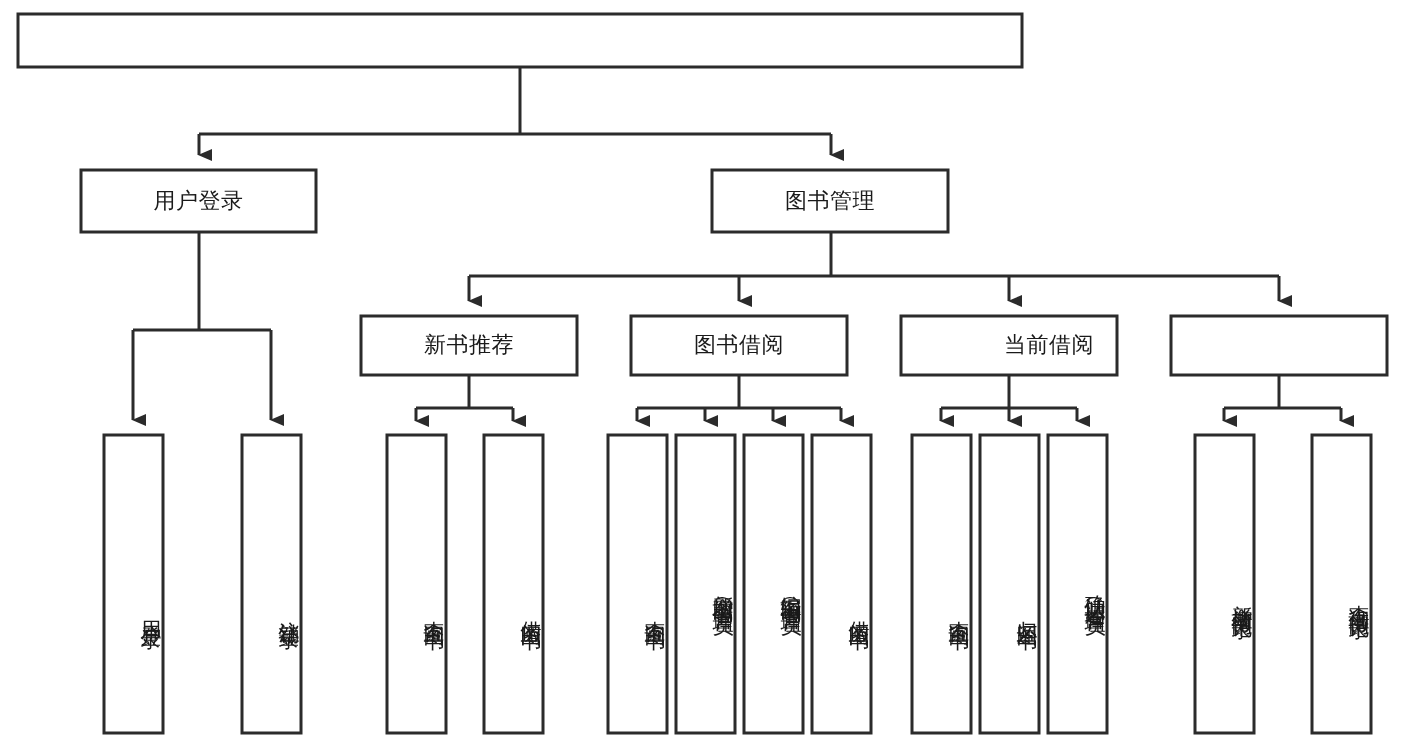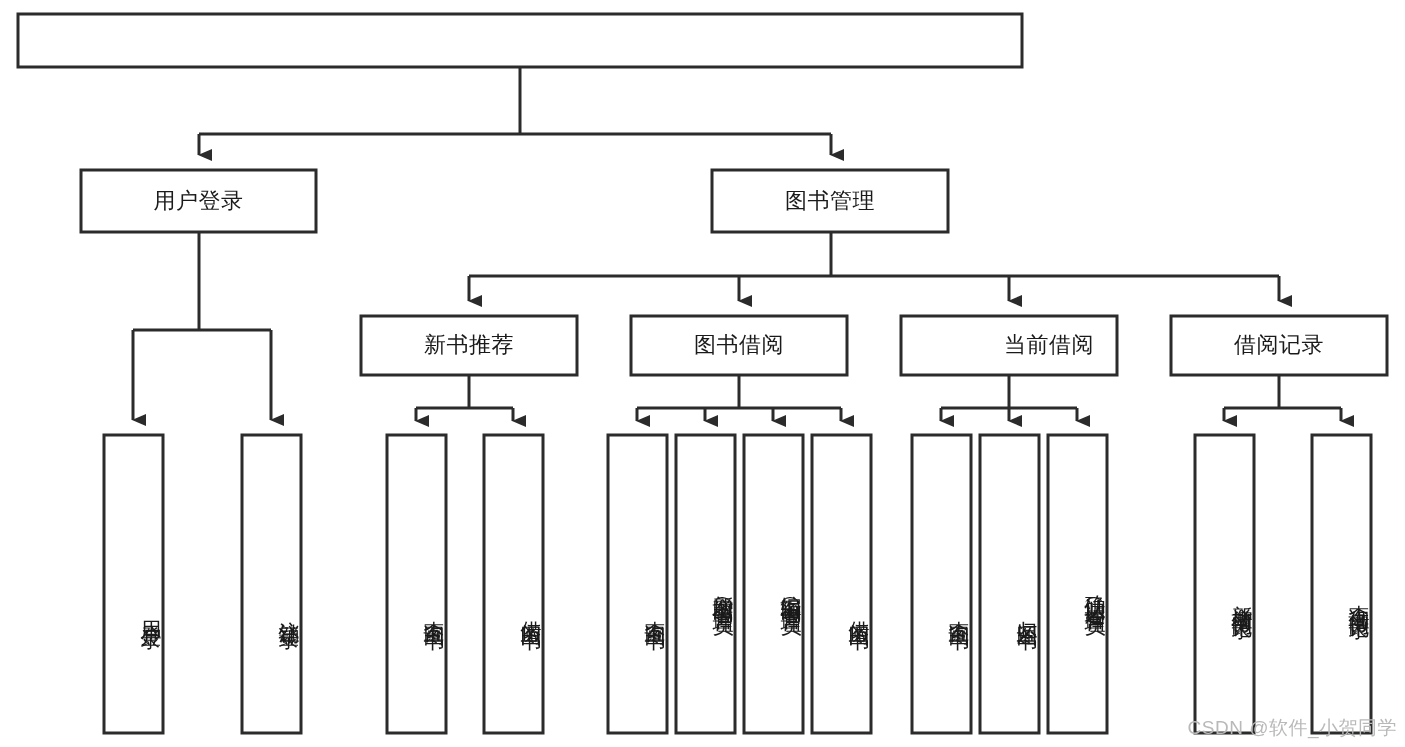--- a/index.html
+++ b/index.html
@@ -179,35 +179,33 @@
     <rect class="node-rect leaf" x="1312" y="435" width="59" height="298"></rect>
   </svg>
 
 
   <div class="node-label" style="left:81px; top:170px; width:235px; height:62px;">用户登录</div>
   <div class="node-label" style="left:361px; top:316px; width:216px; height:59px;">新书推荐</div>
 
   <div class="node-label" style="left:712px; top:170px; width:236px; height:62px;">图书管理</div>
   <div class="node-label" style="left:631px; top:316px; width:216px; height:59px;text-align:center;">图书借阅</div>
   <div class="node-label" style="left:901px; top:316px; width:216px; height:59px;margin-left:40px;">当前借阅</div>
-  <div class="node-label" style="left:1171px; top:316px; width:216px; height:59px;">借阅记录</div>
 
   <div class="node-label vertical" style="left:104px; top:480px; width:59px; height:253px;">用户登录</div>
   <div class="node-label vertical" style="left:242px; top:480px; width:59px; height:253px;">注销登录</div>
 
   <div class="node-label vertical" style="left:387px; top:480px; width:59px; height:253px;">查询图书</div>
   <div class="node-label vertical" style="left:484px; top:480px; width:59px; height:253px;">借阅图书</div>
 
   <div class="node-label vertical" style="left:608px; top:480px; width:59px; height:253px;">查询图书</div>
   <div class="node-label vertical" style="left:676px; top:443px; width:59px; height:290px;">新增图书（管理员）</div>
   <div class="node-label vertical" style="left:744px; top:443px; width:59px; height:290px;">编辑图书（管理员）</div>
   <div class="node-label vertical" style="left:812px; top:480px; width:59px; height:253px;">借阅图书</div>
 
   <div class="node-label vertical" style="left:912px; top:480px; width:59px; height:253px;">查询图书</div>
   <div class="node-label vertical" style="left:980px; top:480px; width:59px; height:253px;">归还图书</div>
   <div class="node-label vertical" style="left:1048px; top:443px; width:59px; height:290px;">确认归还（管理员）</div>
 
   <div class="node-label vertical" style="left:1195px; top:455px; width:59px; height:278px;">新增借阅记录</div>
   <div class="node-label vertical" style="left:1312px; top:455px; width:59px; height:278px;">查询借阅记录</div>
 
-  <div id="watermark">CSDN @软件_小贺同学</div>
 
 </div>
 
 </body></html>

